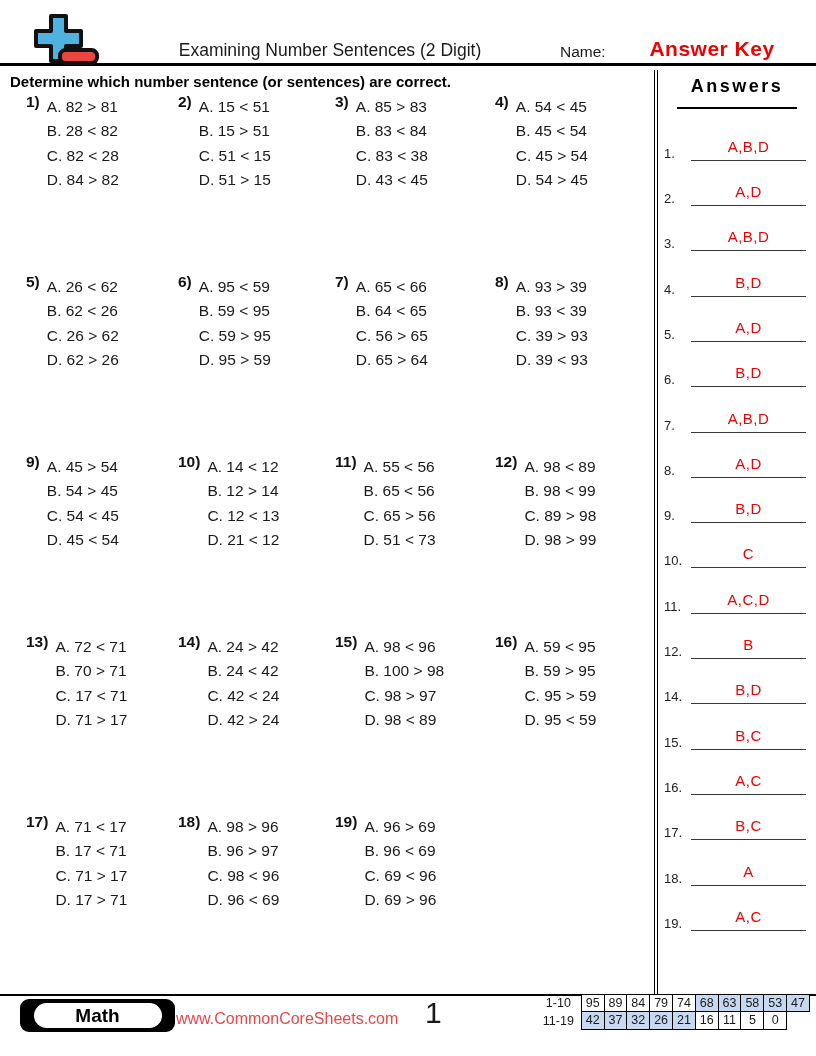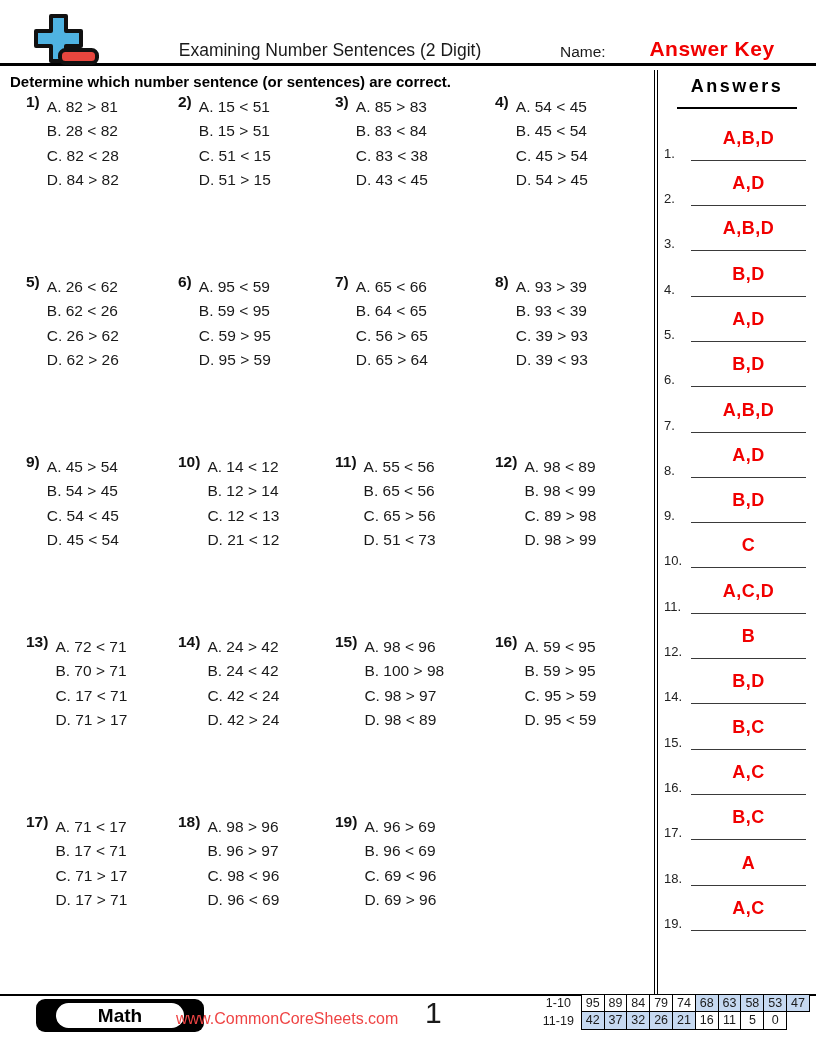--- a/index.html
+++ b/index.html
@@ -30,25 +30,25 @@
   .qgrid{margin-top:5px;padding-left:26px;display:grid;grid-template-columns:152px 157px 160px 158px;grid-row-gap:80px;}
   .question{display:flex;height:100px;}
   .qnum{font-weight:bold;font-size:15.5px;margin-right:7px;position:relative;top:-2px;white-space:nowrap;}
   .opts{display:flex;flex-direction:column;}
   .opt{font-size:15.5px;line-height:24.5px;white-space:nowrap;color:#1a1a1a;}
 
   .answers-heading{margin:6px auto 0;width:120px;text-align:center;font-size:18px;font-weight:bold;letter-spacing:2.5px;border-bottom:2px solid #000;padding-bottom:10px;color:#000;}
   .answers-list{margin-top:14px;}
   .aitem{height:45.3px;display:flex;align-items:flex-end;padding:0 10px 7px 6px;}
   .anum{font-size:13px;color:#222;width:27px;flex:none;}
-  .aline{flex:1;border-bottom:1.8px solid #3a3a3a;text-align:center;font-weight:bold;font-size:18px;color:var(--red);padding-bottom:11px;letter-spacing:.5px;}
+  .aline{flex:1;border-bottom:1.8px solid #3a3a3a;text-align:center;font-weight:normal;font-size:15px;color:var(--red);padding-bottom:5px;letter-spacing:.5px;}
 
   
   .footer{position:absolute;top:994px;left:0;width:816px;height:62px;border-top:2px solid #000;}
-  .badge{position:absolute;left:20px;top:3px;width:168px;height:33px;background:#000;border-radius:9px;display:flex;align-items:center;justify-content:center;margin-left:16px;}
+  .badge{position:absolute;left:20px;top:3px;width:155px;height:33px;background:#000;border-radius:9px;display:flex;align-items:center;justify-content:center;}
   .badge-pill{background:#fff;border-radius:16px;width:128px;height:25px;display:flex;align-items:center;justify-content:center;font-weight:bold;font-size:19px;color:#000;}
   .website{position:absolute;left:176px;top:14px;font-size:16px;color:#ef4444;}
   .page-number{position:absolute;left:425px;top:0;font-size:30px;color:#1a1a1a;}
   .score-table{position:absolute;right:6px;top:-2px;}
   .srow{display:flex;height:18px;}
   .slabel{width:42px;text-align:center;padding-right:5px;font-size:12.5px;line-height:18px;color:#1a1a1a;}
   .scell{width:24px;border:1.2px solid #000;margin-left:-1.2px;text-align:center;font-size:12.5px;line-height:16px;background:#fff;color:#1a1a1a;}
   .scell.hl{background:var(--cell-blue);}
   .srow:last-child .scell{margin-top:-1.2px;height:19.2px;line-height:17px;}
 </style>

